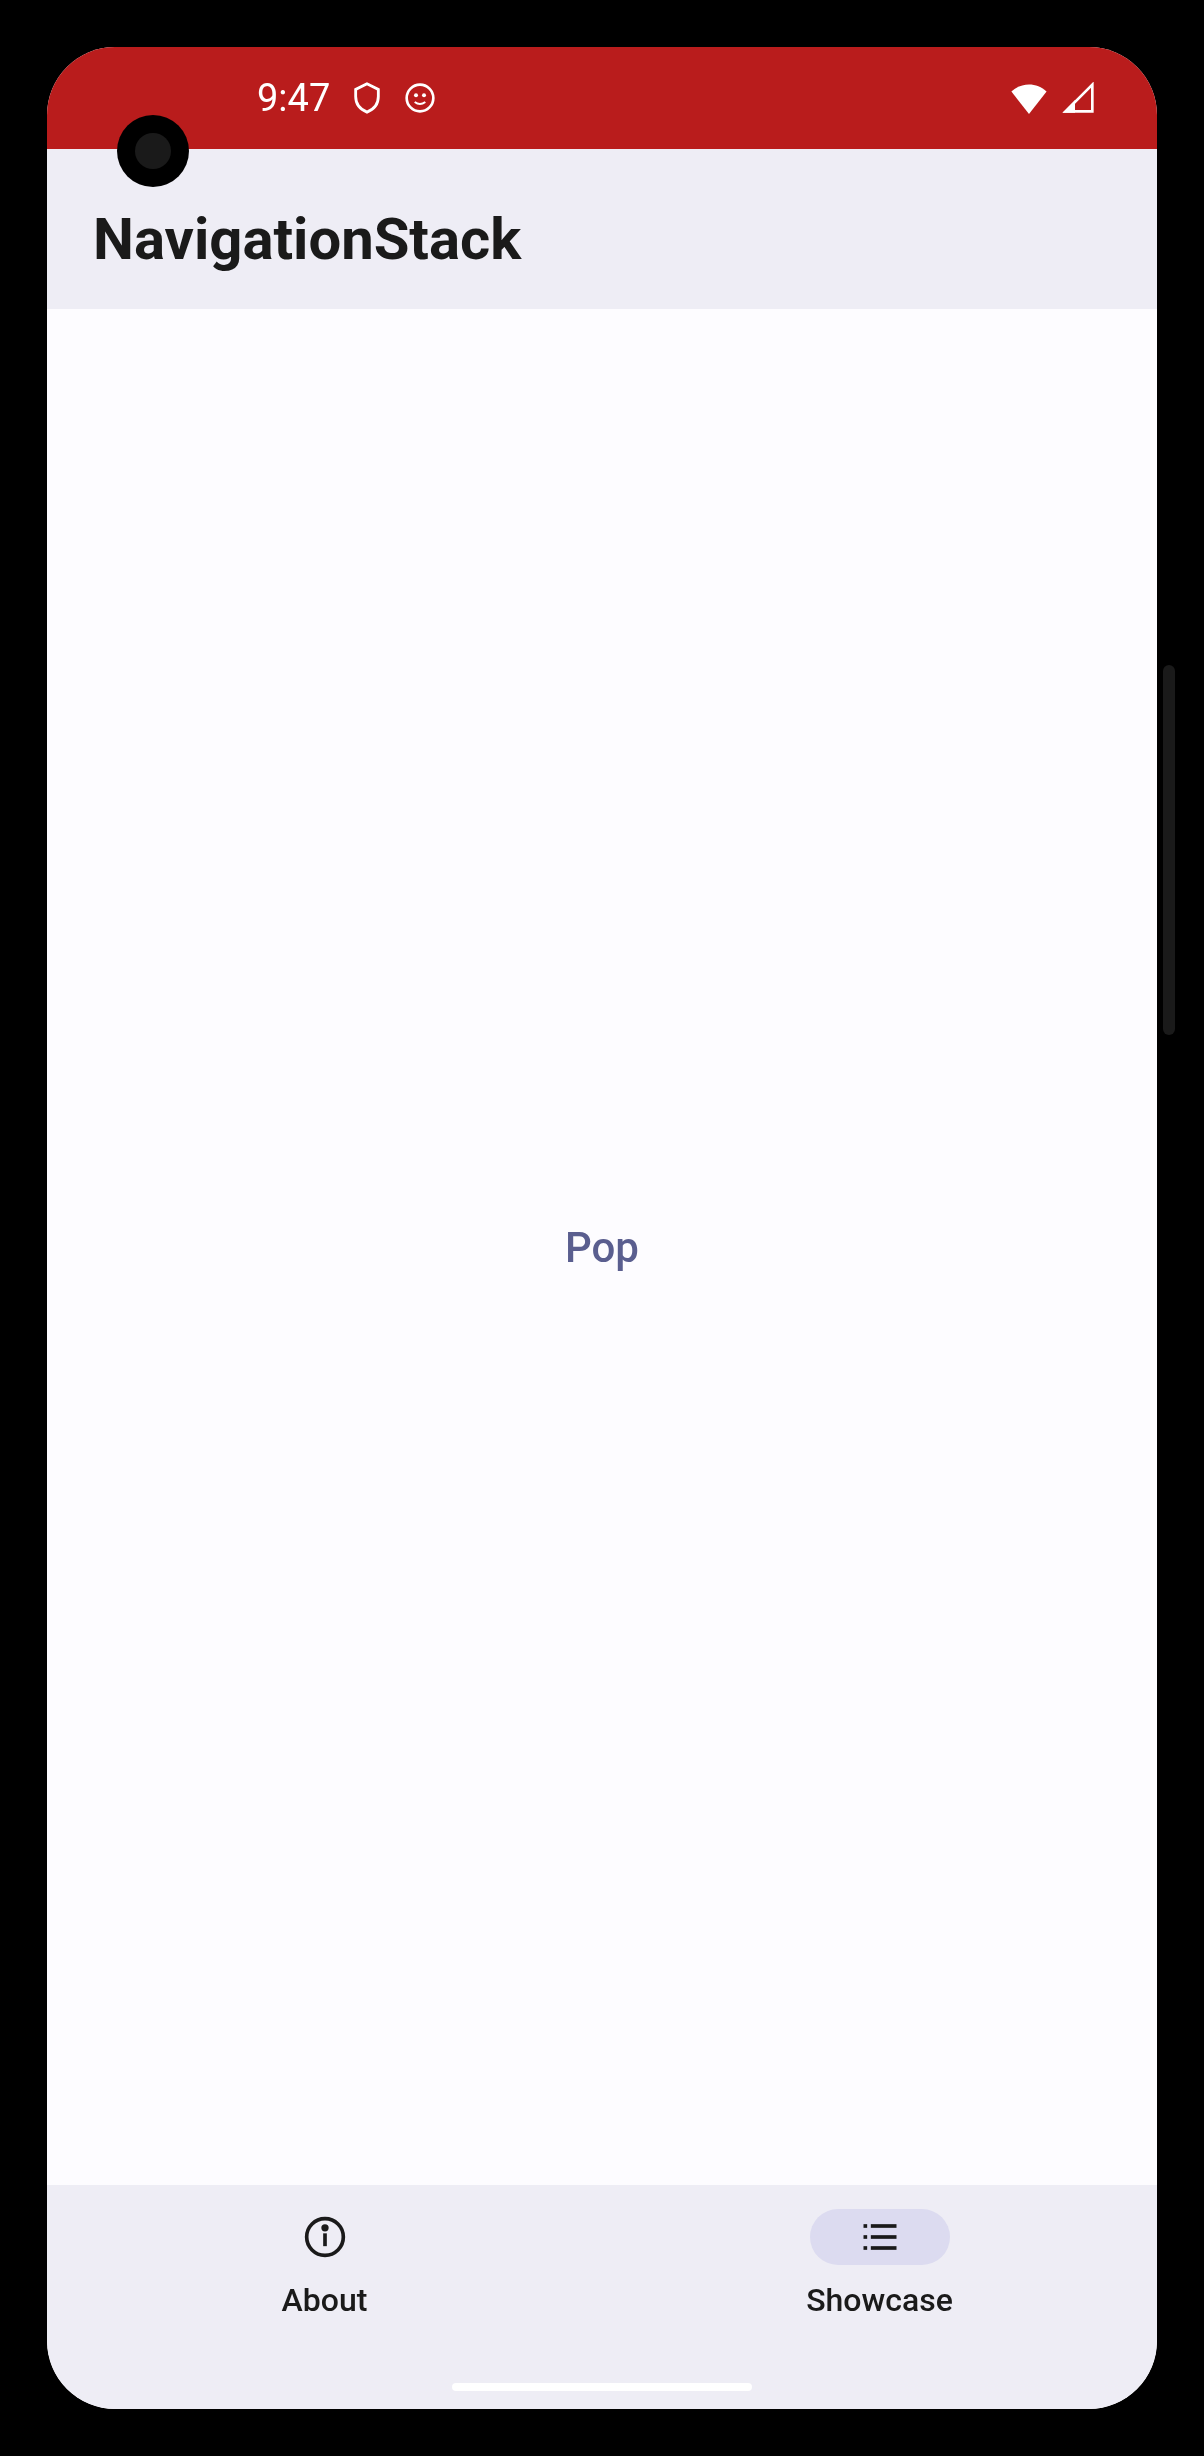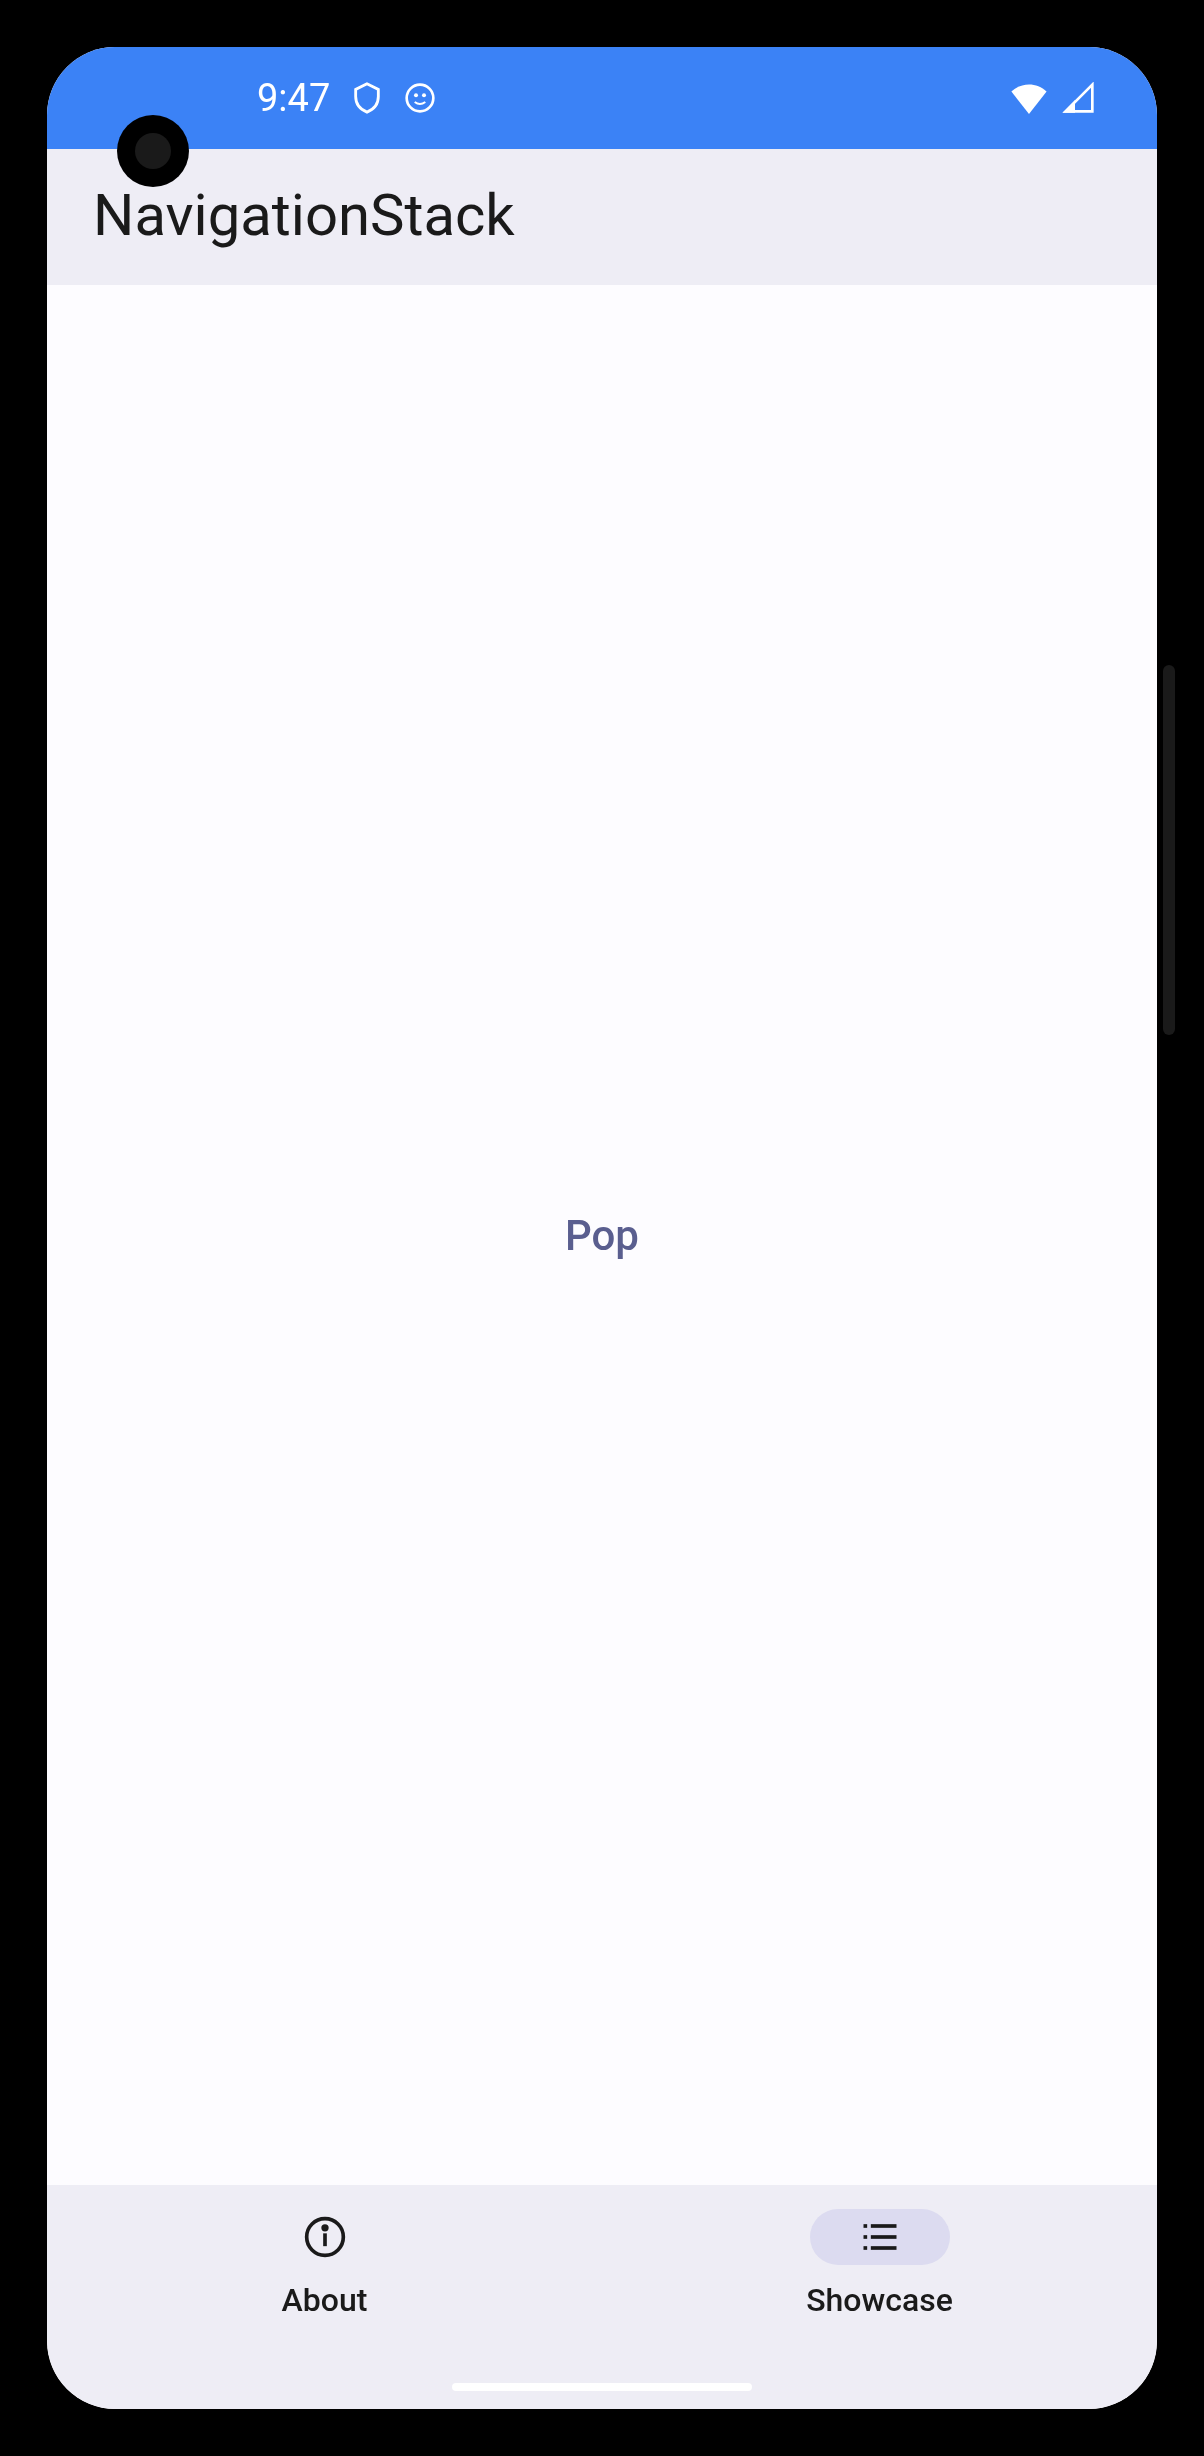--- a/index.html
+++ b/index.html
@@ -68,21 +68,21 @@
       top: 50%;
       left: 50%;
       transform: translate(-50%, -50%);
       width: 36px;
       height: 36px;
       background: #1a1a1a;
       border-radius: 50%;
     }
     .status-bar {
       height: 102px;
-      background: #3b82f6;
+      background: #b91c1c;
       display: flex;
       align-items: center;
       justify-content: space-between;
       padding: 0 60px 0 210px;
       color: #fff;
     }
     .status-left {
       display: flex;
       align-items: center;
       gap: 20px;
@@ -120,23 +120,23 @@
       cursor: pointer;
     }
     .source-link {
       font-size: 40px;
       color: #1a1a1a;
       cursor: pointer;
       padding-right: 10px;
     }
     .page-title {
       font-size: 58px;
-      font-weight: 400;
+      font-weight: 700;
       color: #1a1a1a;
-      margin-top: 8px;
+      margin-top: 32px;
       padding-left: 10px;
     }
     .content {
       flex: 1;
       background: #fdfcff;
       display: flex;
       align-items: center;
       justify-content: center;
     }
     .pop-button {

